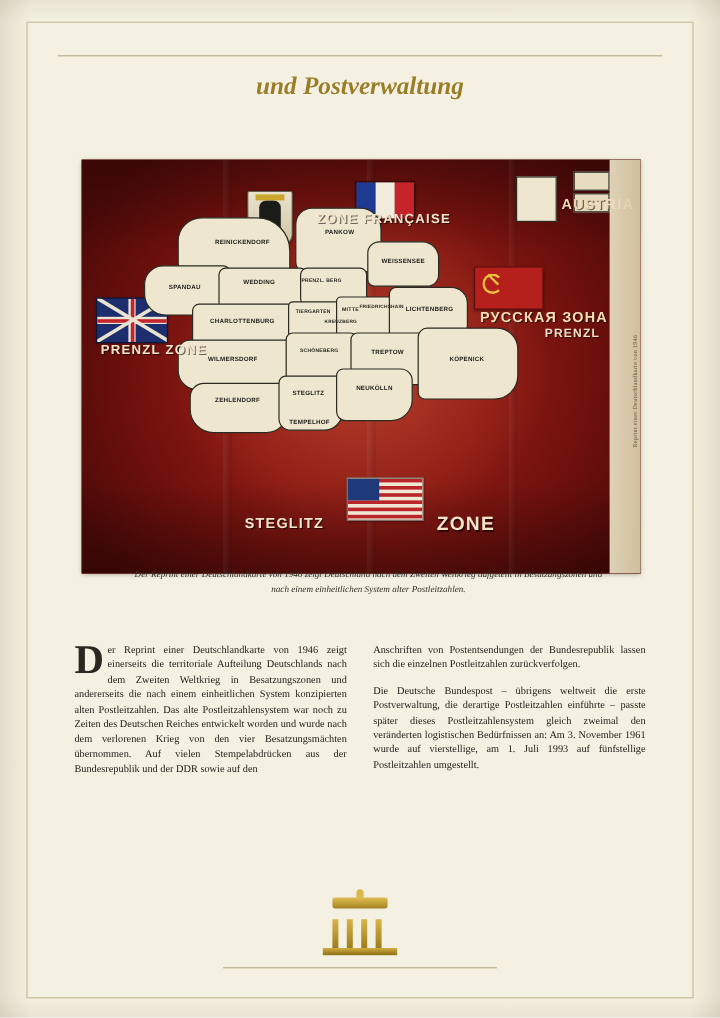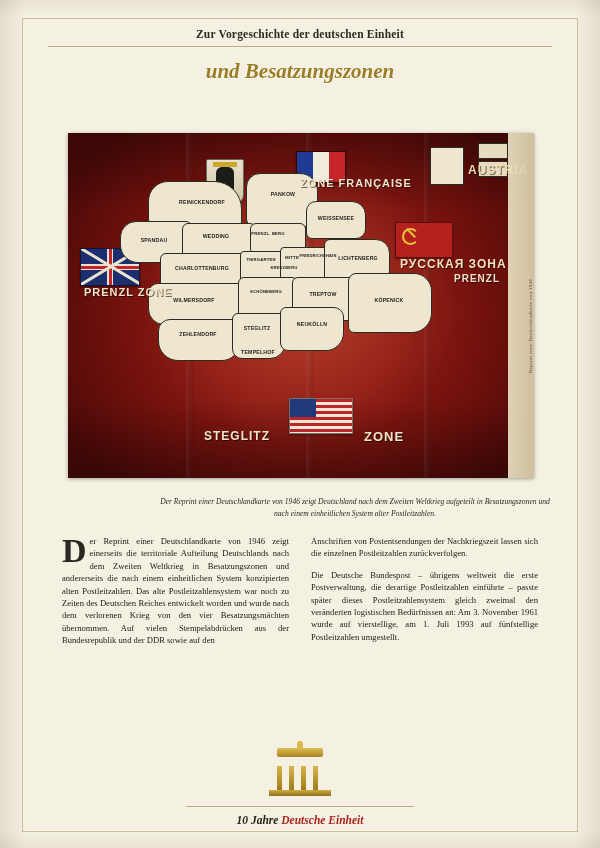--- a/index.html
+++ b/index.html
@@ -183,29 +183,28 @@
   .flag {
     position: absolute;
     border: 1px solid rgba(0,0,0,0.5);
     box-shadow: 0 1px 2px rgba(0,0,0,0.4);
   }
 
   
   .caption {
     position: absolute;
     left: 112px;
-    top: 496px;
+    top: 473px;
     width: 390px;
     font-family: "Liberation Serif", serif;
     font-style: italic;
     font-size: 7.6px;
     line-height: 12px;
     color: #2e2b24;
     text-align: center;
-    margin-left: 48px;
   }
 
   
   .columns {
     position: absolute;
     left: 62px;
     top: 535px;
     width: 476px;
     display: flex;
     gap: 22px;
@@ -301,25 +300,24 @@
     color: #25231e;
   }
   .footer-text .red { color: #a8251f; }
 </style>
 </head>
 <body>
 
 <div class="page">
   <div class="frame"></div>
 
-  <div class="kicker">Zur Vorgeschichte der deutschen Einheit</div>
   <div class="kicker-rule"></div>
 
   <div class="title">
-    <div>und Besatzungszonen</div>
+    <div>und Postverwaltung</div>
   </div>
 
   <div class="map-wrap">
     <div class="map-photo">
       <div class="map-bg"></div>
 
       <div class="crease" style="left:118px;"></div>
       <div class="crease" style="left:238px;"></div>
       <div class="crease" style="left:356px;"></div>
 
@@ -396,55 +394,52 @@
         <div class="land-label" style="left:32px; top:124px; width:84px;">WILMERSDORF</div>
         <div class="land-label" style="left:124px; top:116px; width:44px; font-size:4.2px;">SCHÖNEBERG</div>
         <div class="land-label" style="left:180px; top:118px; width:46px;">TREPTOW</div>
         <div class="land-label" style="left:238px; top:124px; width:62px;">KÖPENICK</div>
         <div class="land-label" style="left:42px; top:158px; width:72px;">ZEHLENDORF</div>
         <div class="land-label" style="left:112px; top:152px; width:50px;">STEGLITZ</div>
         <div class="land-label" style="left:112px; top:176px; width:52px;">TEMPELHOF</div>
         <div class="land-label" style="left:166px; top:148px; width:52px;">NEUKÖLLN</div>
       </div>
 
-      <div class="zone-label" style="left:196px; top:44px; font-size:11px;margin-left:36px;">ZONE FRANÇAISE</div>
+      <div class="zone-label" style="left:196px; top:44px; font-size:11px;">ZONE FRANÇAISE</div>
       <div class="zone-label" style="left:16px; top:153px; font-size:11px;">PRENZL ZONE</div>
       <div class="zone-label" style="left:332px; top:124px; font-size:12px; color:#f6e0b8;">РУССКАЯ ЗОНА</div>
       <div class="zone-label" style="left:136px; top:296px; font-size:12px;">STEGLITZ</div>
-      <div class="zone-label" style="left:296px; top:296px; font-size:13px;">ZONE</div>
+      <div class="zone-label" style="left:296px; top:296px; font-size:16px;">ZONE</div>
       <div class="zone-label" style="left:400px; top:30px; font-size:12px; color:#f2d9ad;">AUSTRIA</div>
       <div class="zone-label" style="left:386px; top:140px; font-size:10px; color:#f1e2c6;">PRENZL</div>
 
       <div class="sheet-edge">
         <div class="sheet-edge-text">Reprint einer Deutschlandkarte von 1946</div>
       </div>
     </div>
   </div>
 
   <div class="caption">Der Reprint einer Deutschlandkarte von 1946 zeigt Deutschland nach dem Zweiten Weltkrieg aufgeteilt in Besatzungszonen und nach einem einheitlichen System alter Postleitzahlen.</div>
 
   <div class="columns">
     <div class="col">
       <p><span class="dropcap">D</span><span>er Reprint einer Deutschlandkarte von 1946 zeigt einerseits die territoriale Aufteilung Deutschlands nach dem Zweiten Weltkrieg in Besatzungszonen und andererseits die nach einem einheitlichen System konzipierten alten Postleitzahlen. Das alte Postleitzahlensystem war noch zu Zeiten des Deutschen Reiches entwickelt worden und wurde nach dem verlorenen Krieg von den vier Besatzungsmächten übernommen. Auf vielen Stempelabdrücken aus der Bundesrepublik und der DDR sowie auf den</span></p>
     </div>
     <div class="col">
-      <p>Anschriften von Postentsendungen der Nachkriegszeit lassen sich die einzelnen Postleitzahlen zurückverfolgen.</p>
+      <p>Anschriften von Postentsendungen der Bundesrepublik lassen sich die einzelnen Postleitzahlen zurückverfolgen.</p>
       <p>Die Deutsche Bundespost – übrigens weltweit die erste Postverwaltung, die derartige Postleitzahlen einführte – passte später dieses Postleitzahlensystem gleich zweimal den veränderten logistischen Bedürfnissen an: Am 3. November 1961 wurde auf vierstellige, am 1. Juli 1993 auf fünfstellige Postleitzahlen umgestellt.</p>
     </div>
   </div>
 
   <div class="emblem">
     <div class="quadriga">
       <div class="q-victory"></div>
       <div class="q-top"></div>
       <div class="q-col" style="left:14px;"></div>
       <div class="q-col" style="left:26px;"></div>
       <div class="q-col" style="left:38px;"></div>
       <div class="q-col" style="left:50px;"></div>
       <div class="q-base"></div>
     </div>
   </div>
 
   <div class="footer-rule"></div>
-  <div class="footer-text">
-    <span>10 Jahre </span><span class="red">Deutsche Einheit</span>
-  </div>
 </div>
 
 </body></html>

